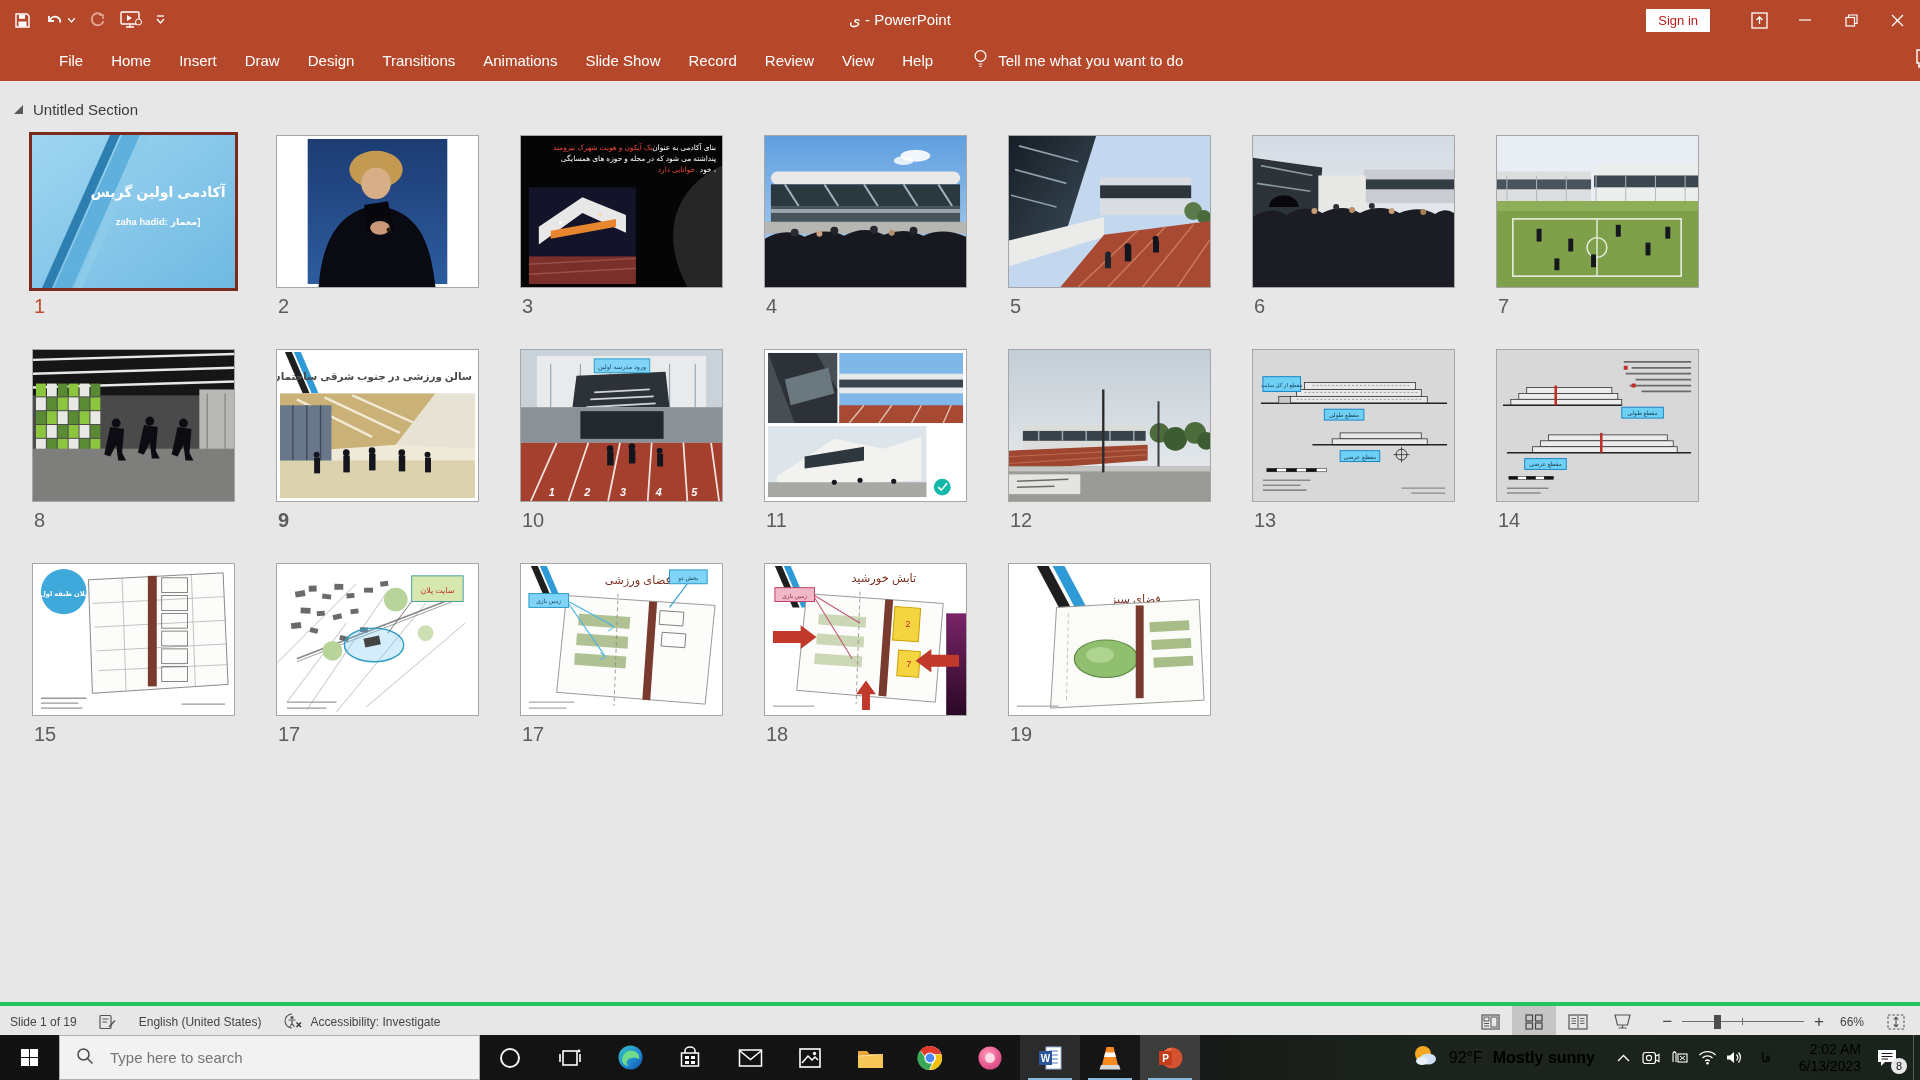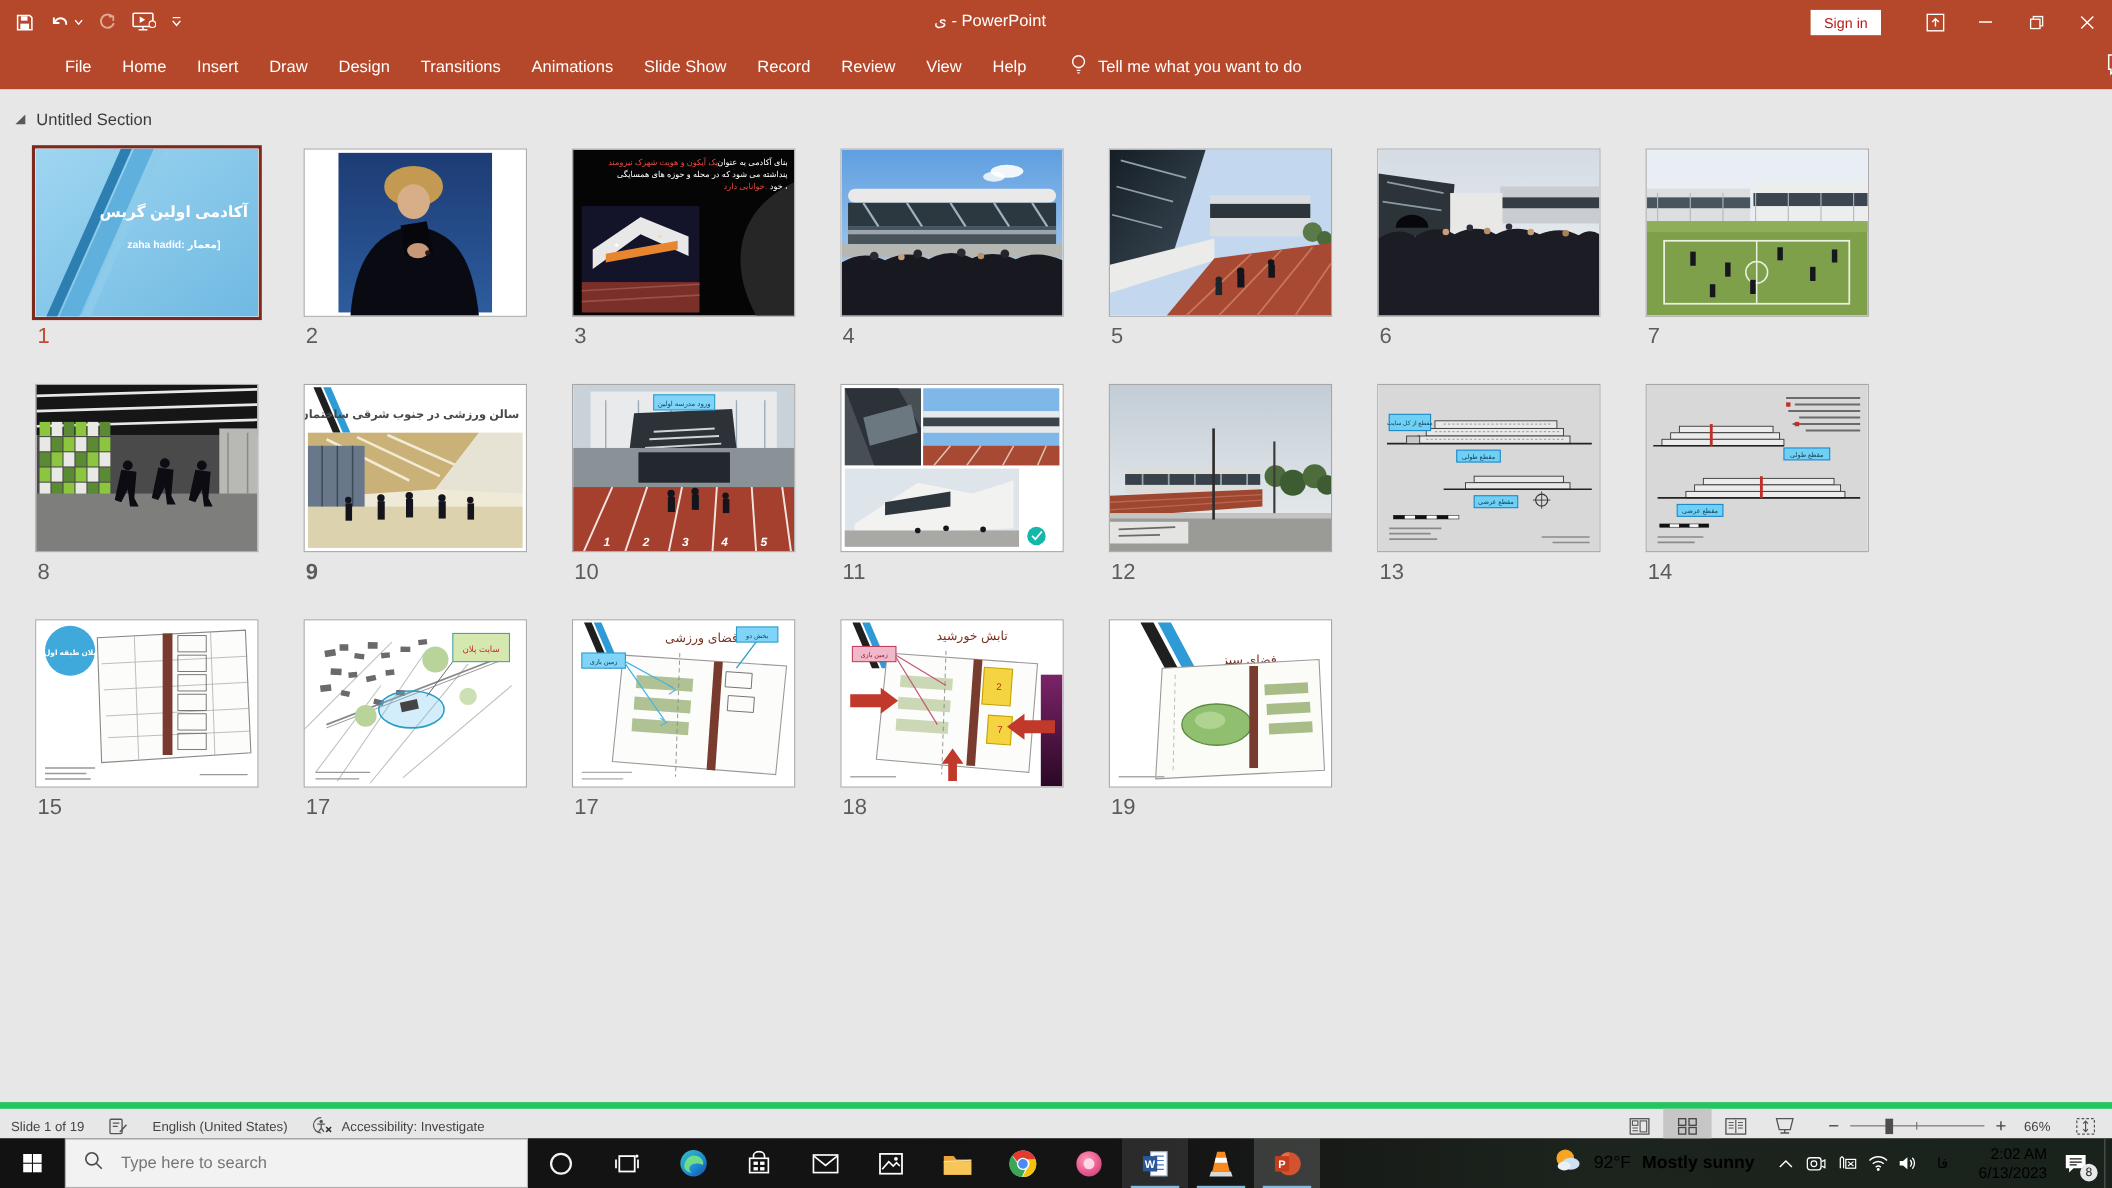--- a/index.html
+++ b/index.html
@@ -28,21 +28,21 @@
              color:#3b3b3b;font-size:15px;}
   .slide-cell{position:absolute;width:203px;height:192px;}
   .thumb{position:absolute;left:0;top:0;width:203px;height:153px;background:#fff;
          border:1px solid #a6a6a6;box-sizing:border-box;cursor:pointer;overflow:hidden;}
   .thumb.sel{border:none;box-shadow:0 0 0 1px #fff inset, 0 0 0 3px #7d2a1e;}
   .thumb svg{position:absolute;left:0;top:0;width:100%;height:100%;}
   .num{position:absolute;left:2px;top:160px;font-size:20px;color:#5c5c5c;}
   .num.sel{color:#bf4d2d;}
   
   .statusbar{position:absolute;left:0;top:1002px;width:1920px;height:33px;background:#e7e7e7;
-             border-top:6px solid #22c55e;box-sizing:border-box;color:#444;font-size:12px;}
+             border-top:4px solid #22c55e;box-sizing:border-box;color:#444;font-size:12px;}
   .sb-left{position:absolute;left:10px;top:0;height:32px;display:flex;align-items:center;gap:22px;}
   .sb-item{display:flex;align-items:center;gap:7px;cursor:pointer;}
   .sb-right{position:absolute;right:0;top:0;height:32px;display:flex;align-items:center;}
   .vbtn{width:44px;height:32px;display:flex;align-items:center;justify-content:center;cursor:pointer;}
   .vbtn.active{background:#c6c6c6;}
   .zoomgrp{display:flex;align-items:center;margin-left:18px;}
   .ztrack{position:relative;width:122px;height:14px;margin:0 10px;}
   .ztrack .line{position:absolute;left:0;right:0;top:6px;height:1px;background:#6e6e6e;}
   .ztrack .mid{position:absolute;left:60px;top:3px;width:1px;height:7px;background:#6e6e6e;}
   .ztrack .thumbz{position:absolute;left:32px;top:0;width:7px;height:14px;background:#4d4d4d;cursor:pointer;}

